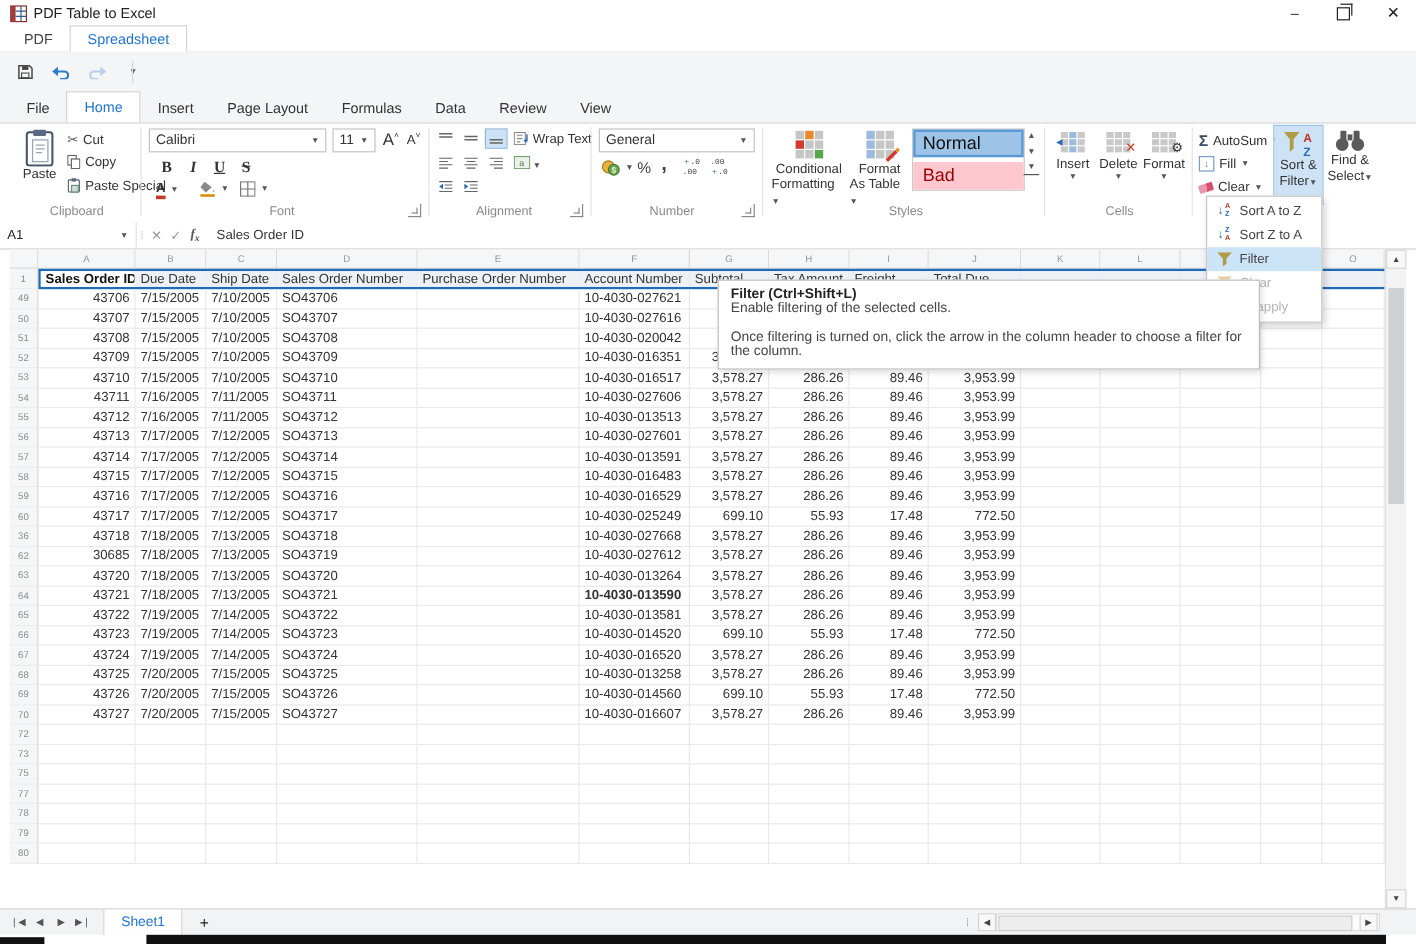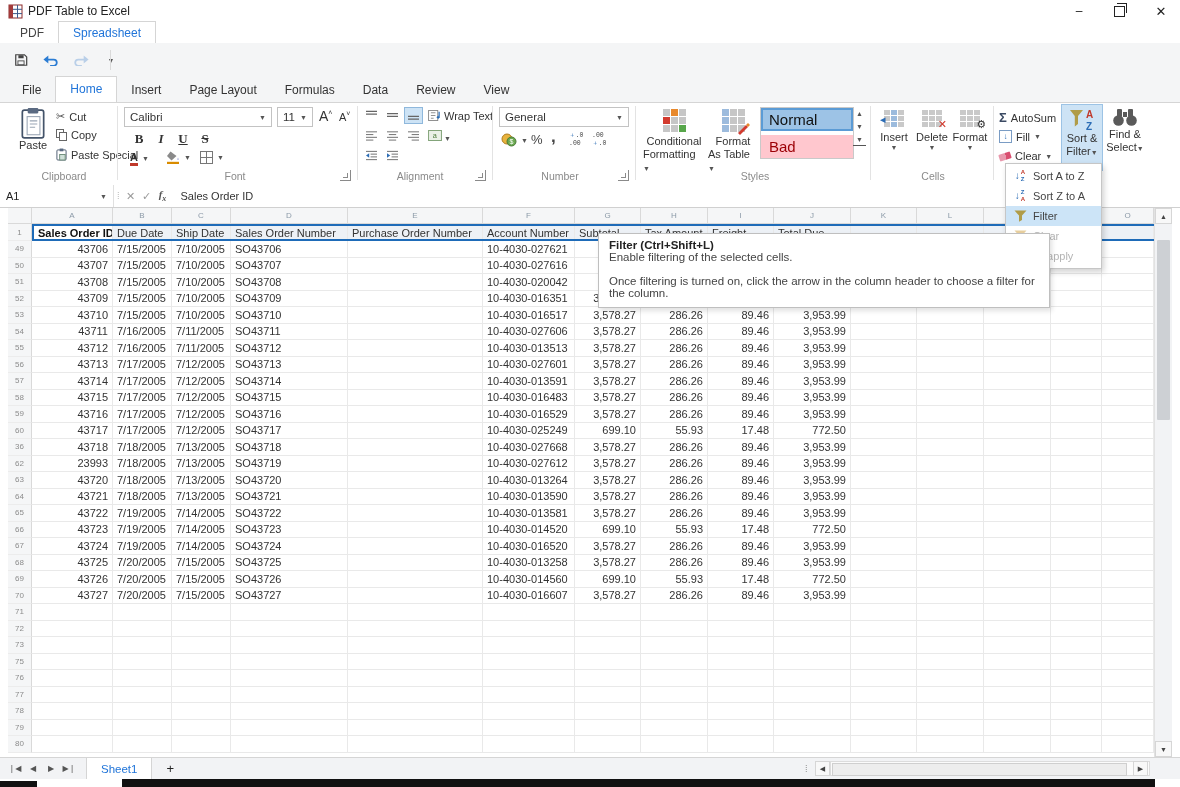--- a/index.html
+++ b/index.html
@@ -728,21 +728,21 @@
         <div class="cell num" style="width: 66px;">89.46</div>
         <div class="cell num" style="width: 77px;">3,953.99</div>
         <div class="cell txt" style="width: 66px;"></div>
         <div class="cell txt" style="width: 67px;"></div>
         <div class="cell txt" style="width: 67px;"></div>
         <div class="cell txt" style="width: 51px;"></div>
         <div class="cell txt" style="width: 52px;"></div>
       </div>
       <div class="gridrow">
         <div class="rowh" style="width: 24px;">62</div>
-        <div class="cell num" style="width: 81px;">23993</div>
+        <div class="cell num" style="width: 81px;">30685</div>
         <div class="cell txt" style="width: 59px;">7/18/2005</div>
         <div class="cell txt" style="width: 59px;">7/13/2005</div>
         <div class="cell txt" style="width: 117px;">SO43719</div>
         <div class="cell txt" style="width: 135px;"></div>
         <div class="cell txt" style="width: 92px;">10-4030-027612</div>
         <div class="cell num" style="width: 66px;">3,578.27</div>
         <div class="cell num" style="width: 67px;">286.26</div>
         <div class="cell num" style="width: 66px;">89.46</div>
         <div class="cell num" style="width: 77px;">3,953.99</div>
         <div class="cell txt" style="width: 66px;"></div>
@@ -769,21 +769,21 @@
         <div class="cell txt" style="width: 51px;"></div>
         <div class="cell txt" style="width: 52px;"></div>
       </div>
       <div class="gridrow">
         <div class="rowh" style="width: 24px;">64</div>
         <div class="cell num" style="width: 81px;">43721</div>
         <div class="cell txt" style="width: 59px;">7/18/2005</div>
         <div class="cell txt" style="width: 59px;">7/13/2005</div>
         <div class="cell txt" style="width: 117px;">SO43721</div>
         <div class="cell txt" style="width: 135px;"></div>
-        <div class="cell txt" style="width: 92px;">10-4030-013590</div>
+        <div class="cell txt" style="width: 92px; font-weight: bold;">10-4030-013590</div>
         <div class="cell num" style="width: 66px;">3,578.27</div>
         <div class="cell num" style="width: 67px;">286.26</div>
         <div class="cell num" style="width: 66px;">89.46</div>
         <div class="cell num" style="width: 77px;">3,953.99</div>
         <div class="cell txt" style="width: 66px;"></div>
         <div class="cell txt" style="width: 67px;"></div>
         <div class="cell txt" style="width: 67px;"></div>
         <div class="cell txt" style="width: 51px;"></div>
         <div class="cell txt" style="width: 52px;"></div>
       </div>
@@ -889,93 +889,57 @@
         <div class="cell num" style="width: 67px;">286.26</div>
         <div class="cell num" style="width: 66px;">89.46</div>
         <div class="cell num" style="width: 77px;">3,953.99</div>
         <div class="cell txt" style="width: 66px;"></div>
         <div class="cell txt" style="width: 67px;"></div>
         <div class="cell txt" style="width: 67px;"></div>
         <div class="cell txt" style="width: 51px;"></div>
         <div class="cell txt" style="width: 52px;"></div>
       </div>
       <div class="gridrow">
-        <div class="rowh" style="width: 24px;">71</div>
+        <div class="rowh" style="width: 24px;">72</div>
         <div class="cell" style="width: 81px;"></div>
         <div class="cell" style="width: 59px;"></div>
         <div class="cell" style="width: 59px;"></div>
         <div class="cell" style="width: 117px;"></div>
         <div class="cell" style="width: 135px;"></div>
         <div class="cell" style="width: 92px;"></div>
         <div class="cell" style="width: 66px;"></div>
         <div class="cell" style="width: 67px;"></div>
         <div class="cell" style="width: 66px;"></div>
         <div class="cell" style="width: 77px;"></div>
         <div class="cell" style="width: 66px;"></div>
         <div class="cell" style="width: 67px;"></div>
         <div class="cell" style="width: 67px;"></div>
         <div class="cell" style="width: 51px;"></div>
         <div class="cell" style="width: 52px;"></div>
       </div>
       <div class="gridrow">
-        <div class="rowh" style="width: 24px;">72</div>
+        <div class="rowh" style="width: 24px;">73</div>
         <div class="cell" style="width: 81px;"></div>
         <div class="cell" style="width: 59px;"></div>
         <div class="cell" style="width: 59px;"></div>
         <div class="cell" style="width: 117px;"></div>
         <div class="cell" style="width: 135px;"></div>
         <div class="cell" style="width: 92px;"></div>
         <div class="cell" style="width: 66px;"></div>
         <div class="cell" style="width: 67px;"></div>
         <div class="cell" style="width: 66px;"></div>
         <div class="cell" style="width: 77px;"></div>
         <div class="cell" style="width: 66px;"></div>
         <div class="cell" style="width: 67px;"></div>
         <div class="cell" style="width: 67px;"></div>
         <div class="cell" style="width: 51px;"></div>
         <div class="cell" style="width: 52px;"></div>
       </div>
       <div class="gridrow">
-        <div class="rowh" style="width: 24px;">73</div>
-        <div class="cell" style="width: 81px;"></div>
-        <div class="cell" style="width: 59px;"></div>
-        <div class="cell" style="width: 59px;"></div>
-        <div class="cell" style="width: 117px;"></div>
-        <div class="cell" style="width: 135px;"></div>
-        <div class="cell" style="width: 92px;"></div>
-        <div class="cell" style="width: 66px;"></div>
-        <div class="cell" style="width: 67px;"></div>
-        <div class="cell" style="width: 66px;"></div>
-        <div class="cell" style="width: 77px;"></div>
-        <div class="cell" style="width: 66px;"></div>
-        <div class="cell" style="width: 67px;"></div>
-        <div class="cell" style="width: 67px;"></div>
-        <div class="cell" style="width: 51px;"></div>
-        <div class="cell" style="width: 52px;"></div>
-      </div>
-      <div class="gridrow">
         <div class="rowh" style="width: 24px;">75</div>
-        <div class="cell" style="width: 81px;"></div>
-        <div class="cell" style="width: 59px;"></div>
-        <div class="cell" style="width: 59px;"></div>
-        <div class="cell" style="width: 117px;"></div>
-        <div class="cell" style="width: 135px;"></div>
-        <div class="cell" style="width: 92px;"></div>
-        <div class="cell" style="width: 66px;"></div>
-        <div class="cell" style="width: 67px;"></div>
-        <div class="cell" style="width: 66px;"></div>
-        <div class="cell" style="width: 77px;"></div>
-        <div class="cell" style="width: 66px;"></div>
-        <div class="cell" style="width: 67px;"></div>
-        <div class="cell" style="width: 67px;"></div>
-        <div class="cell" style="width: 51px;"></div>
-        <div class="cell" style="width: 52px;"></div>
-      </div>
-      <div class="gridrow">
-        <div class="rowh" style="width: 24px;">76</div>
         <div class="cell" style="width: 81px;"></div>
         <div class="cell" style="width: 59px;"></div>
         <div class="cell" style="width: 59px;"></div>
         <div class="cell" style="width: 117px;"></div>
         <div class="cell" style="width: 135px;"></div>
         <div class="cell" style="width: 92px;"></div>
         <div class="cell" style="width: 66px;"></div>
         <div class="cell" style="width: 67px;"></div>
         <div class="cell" style="width: 66px;"></div>
         <div class="cell" style="width: 77px;"></div>

